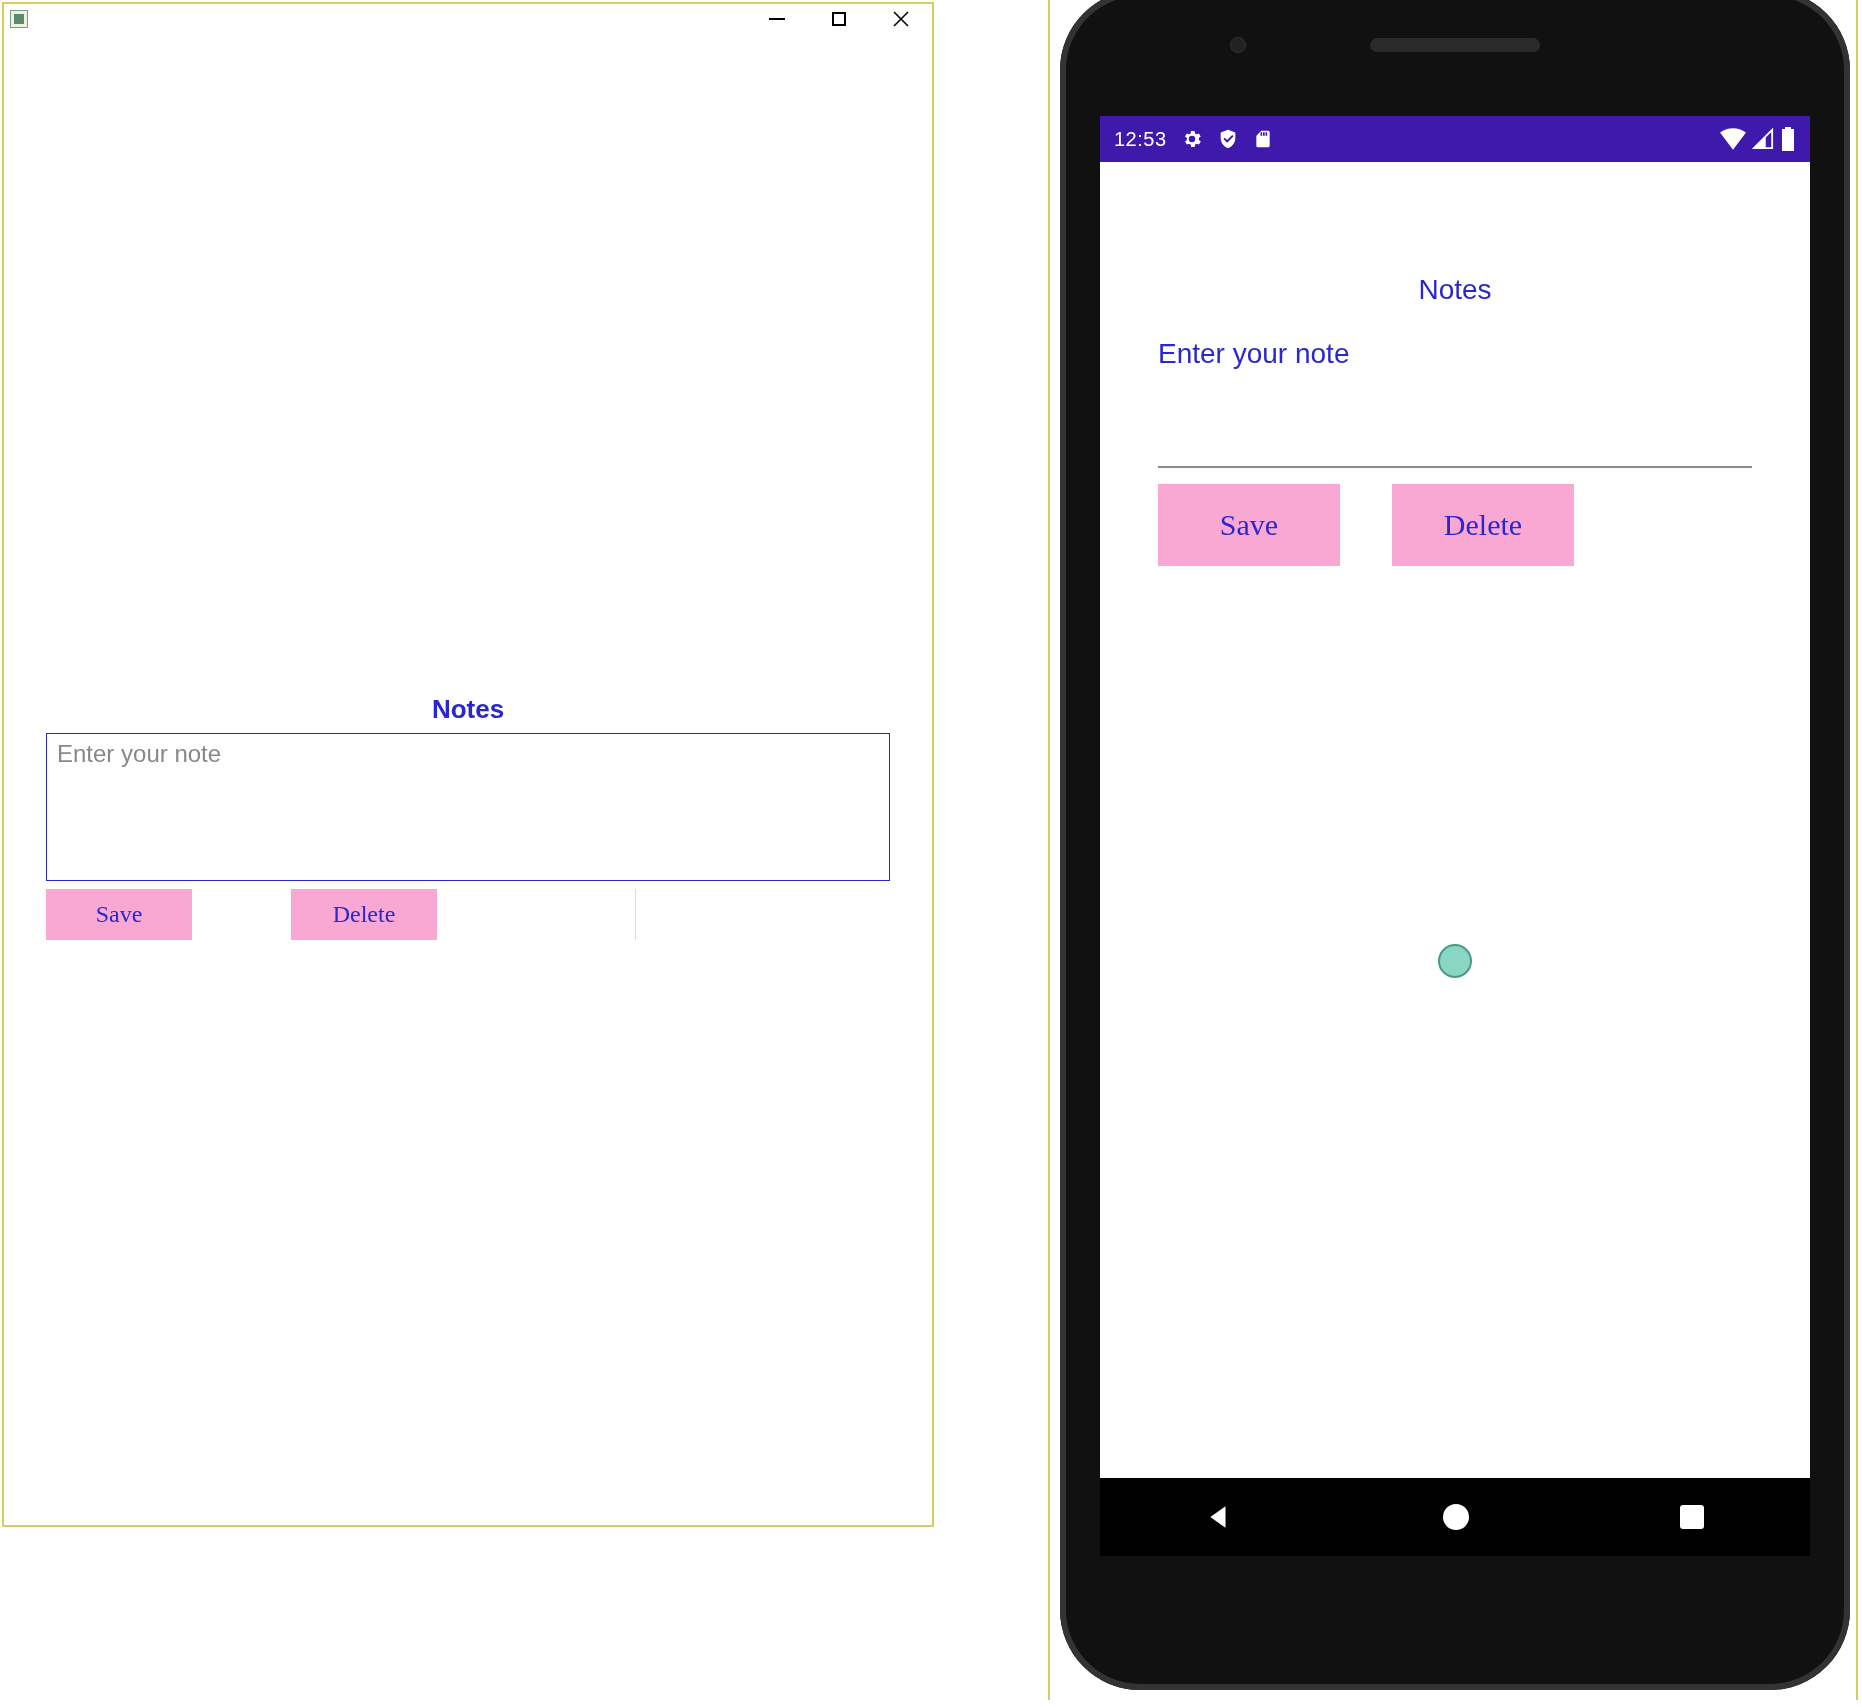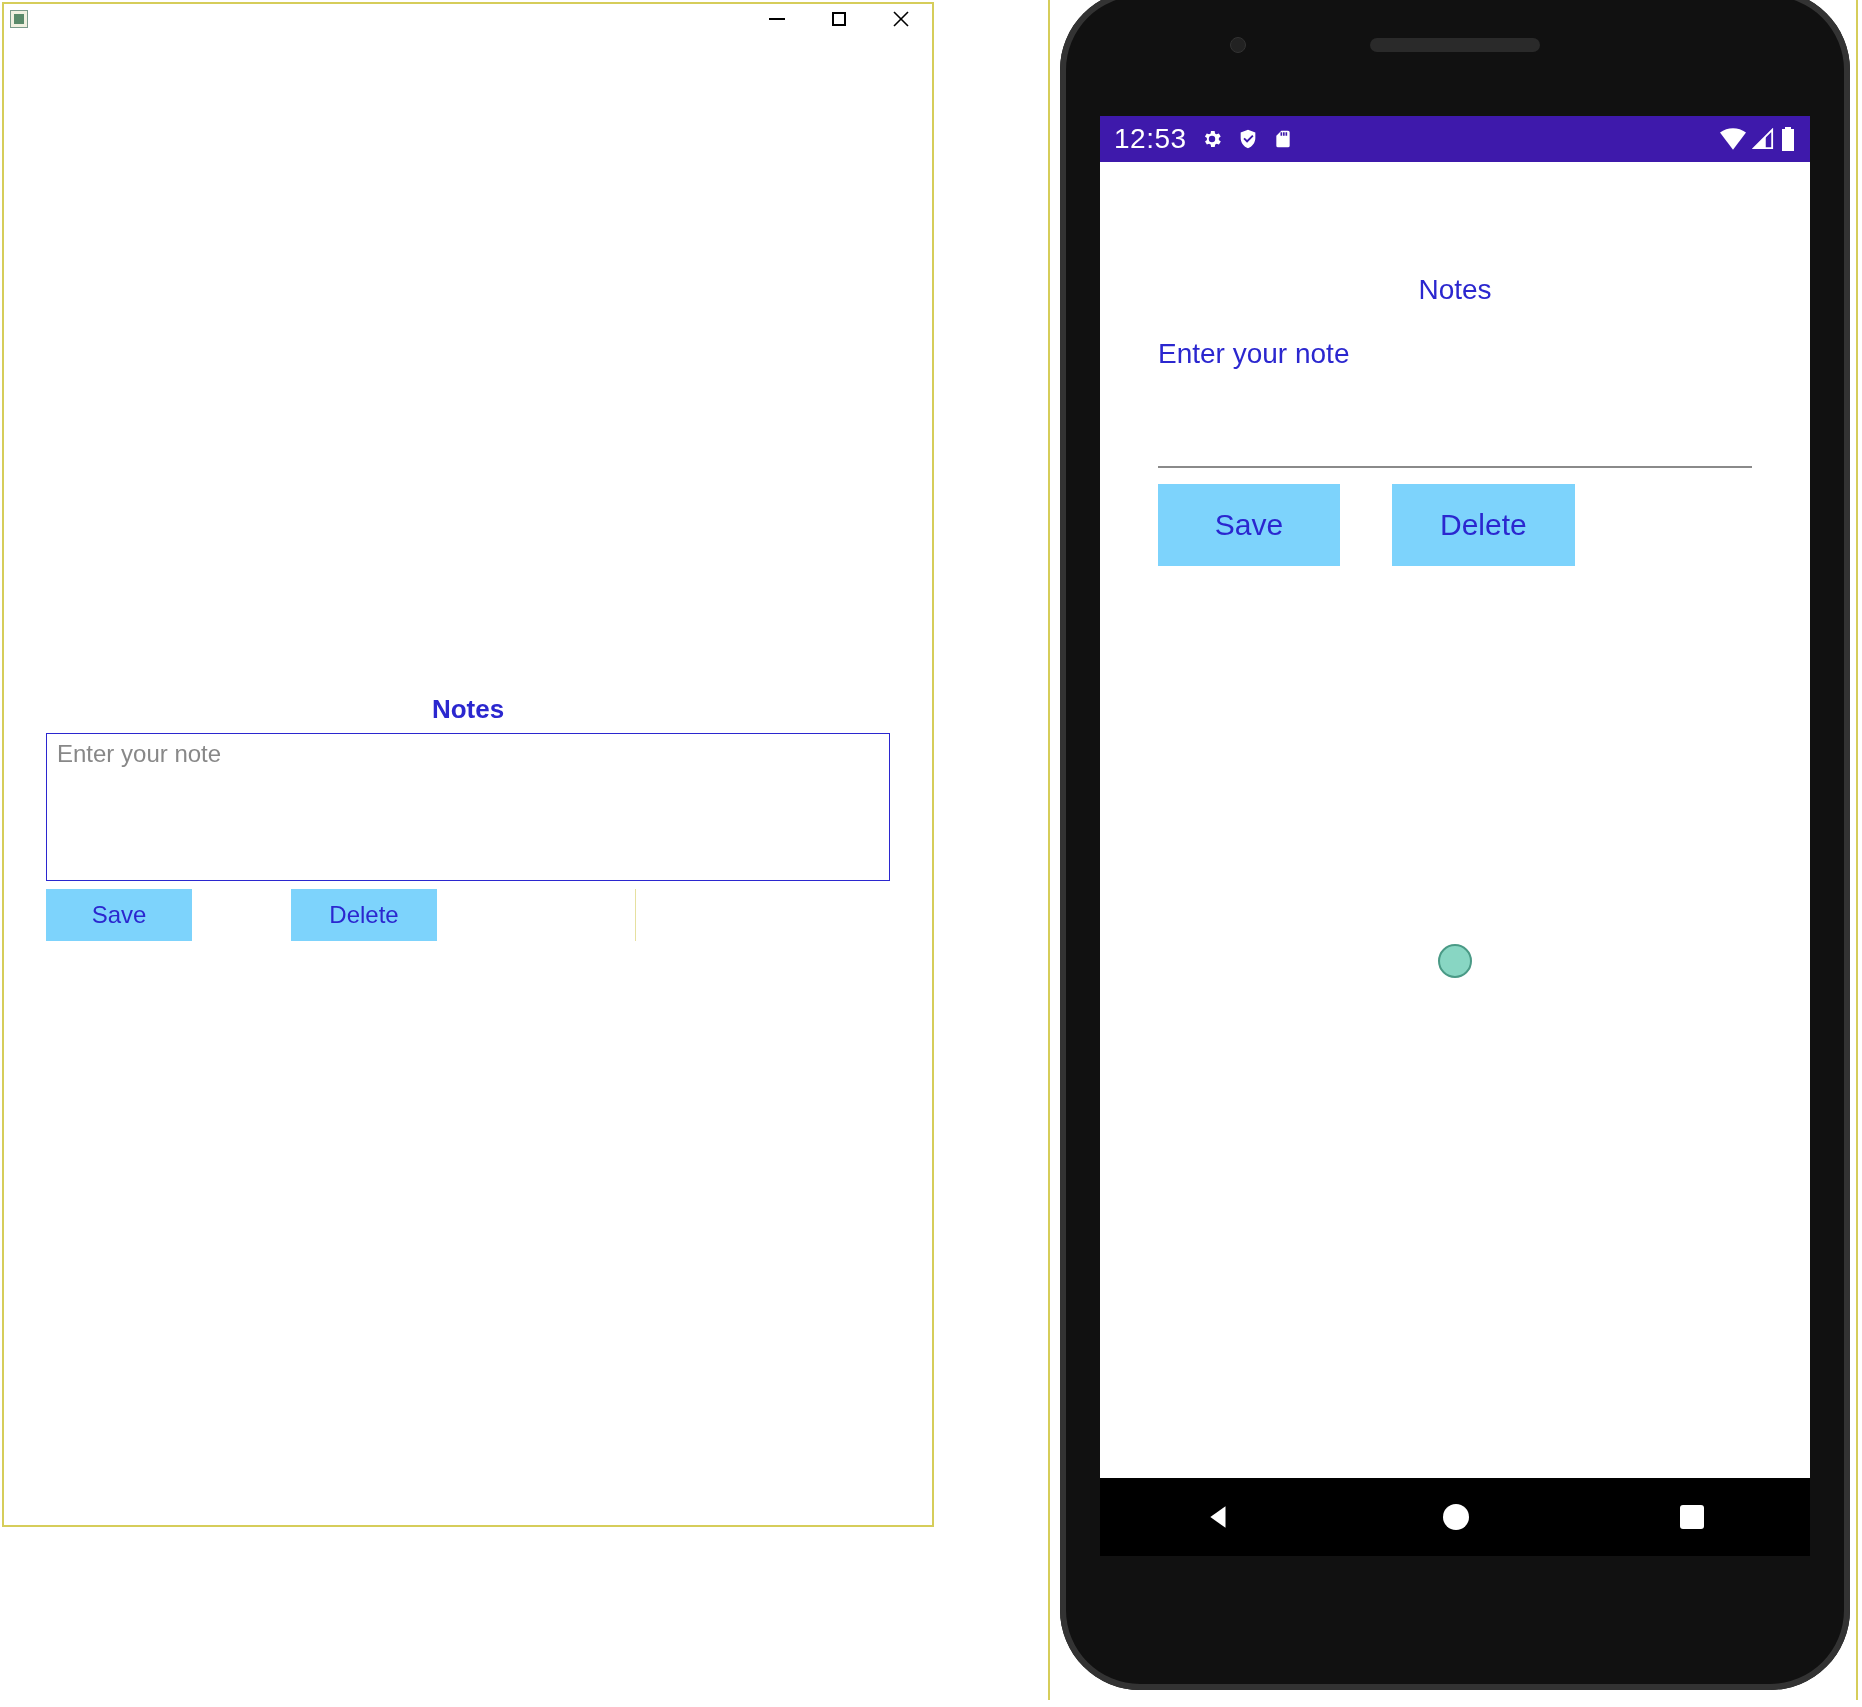--- a/index.html
+++ b/index.html
@@ -116,27 +116,27 @@
       margin-top: 4px;
     }
     
     .desk-col {
       display: flex;
     }
     .desk-col.col-left { width: 245px; }
     .desk-col.col-mid  { width: 345px; border-right: 1px solid #e6e0a0; }
     
     .yellow-btn {
-      background: #7dd3fc;
+      background: #f9a8d4;
       border: none;
       color: #2b27cf;
       font-size: 24px;
       padding: 14px 36px;
       cursor: pointer;
-      font-family: Liberation Sans, sans-serif;
+      font-family: Liberation Serif, serif;
     }
     .desktop-buttons .yellow-btn {
       min-width: 146px;
       padding: 12px 36px;
     }
     
     
     .phone-wrapper {
       position: absolute;
       top: 0;
@@ -194,21 +194,21 @@
     }
     
     .status-bar {
       height: 46px;
       background: #3e19ab;
       color: #ffffff;
       display: flex;
       align-items: center;
       justify-content: space-between;
       padding: 0 14px;
-      font-size: 28px;
+      font-size: 20px;
     }
     .status-left {
       display: flex;
       align-items: center;
       gap: 14px;
     }
     .status-right {
       display: flex;
       align-items: center;
       gap: 6px;

